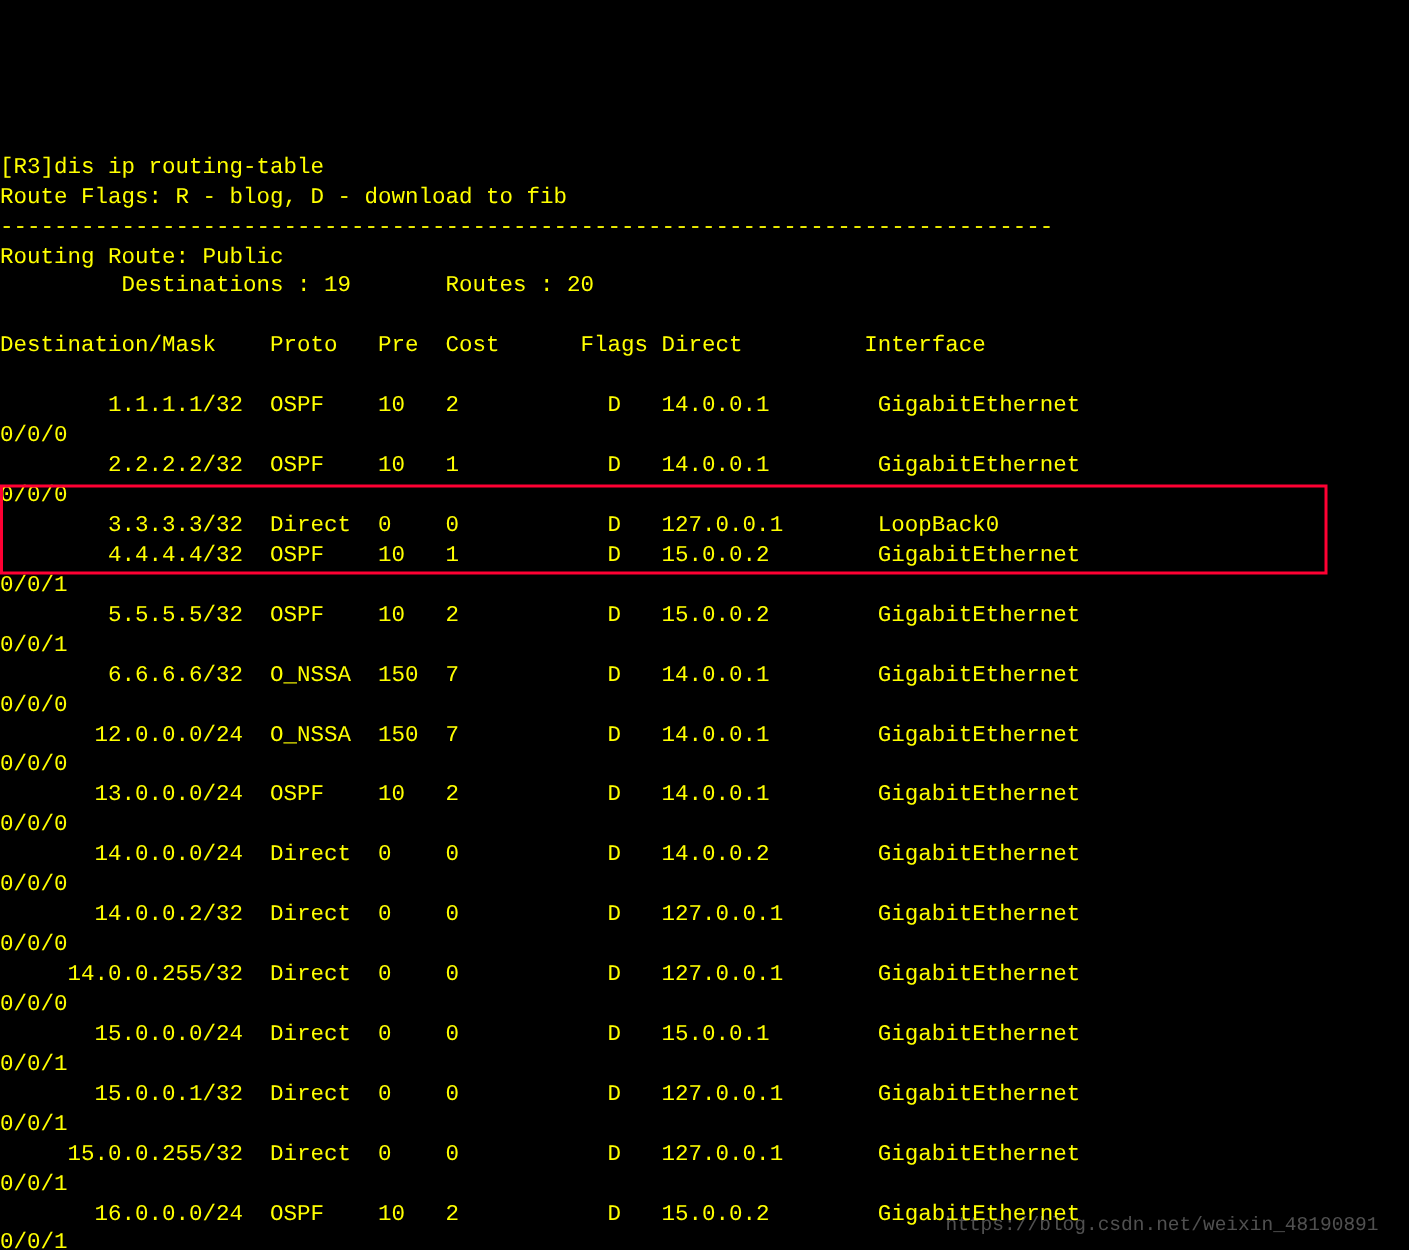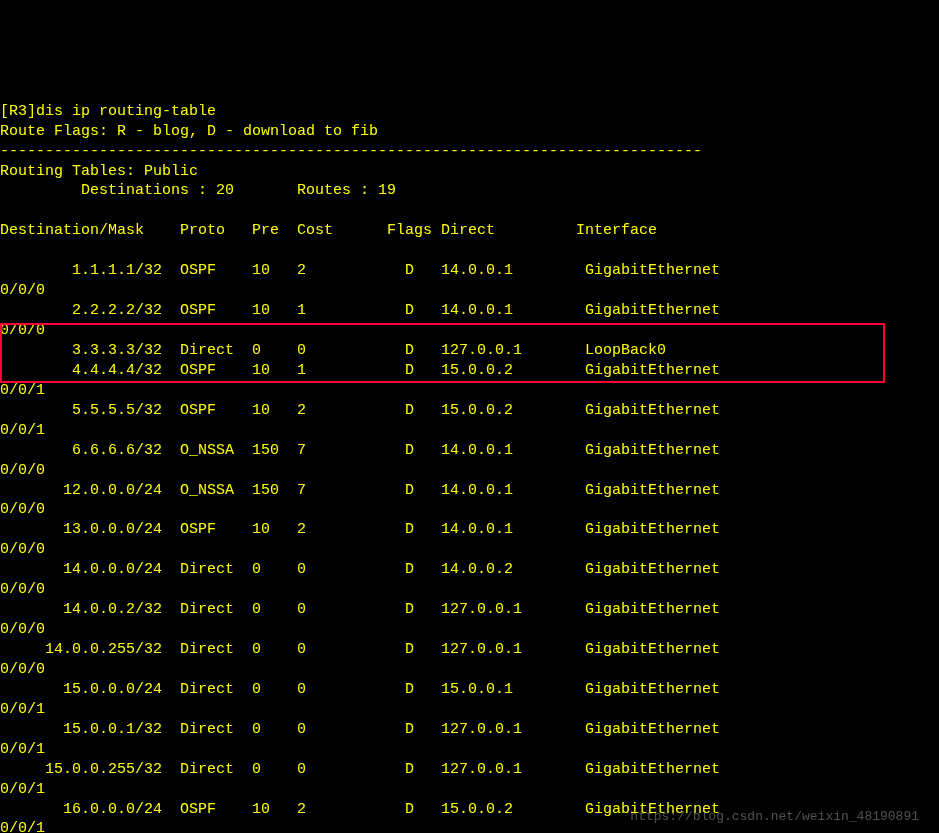--- a/index.html
+++ b/index.html
@@ -40,22 +40,22 @@
 </style>
 </head>
 <body>
 
 
 
 <div class="terminal">
 <span>[R3]dis ip routing-table</span>
 <span>Route Flags: R - blog, D - download to fib</span>
 <span>------------------------------------------------------------------------------</span>
-<span>Routing Tables: Public</span>
-<span>         Destinations : 20       Routes : 19</span>
+<span>Routing Route: Public</span>
+<span>         Destinations : 19       Routes : 20</span>
 
 <span>Destination/Mask    Proto   Pre  Cost      Flags Direct         Interface</span>
 
 <div id="rows-container">        1.1.1.1/32  OSPF    10   2           D   14.0.0.1        GigabitEthernet
 0/0/0
         2.2.2.2/32  OSPF    10   1           D   14.0.0.1        GigabitEthernet
 0/0/0
         3.3.3.3/32  Direct  0    0           D   127.0.0.1       LoopBack0
         4.4.4.4/32  OSPF    10   1           D   15.0.0.2        GigabitEthernet
 0/0/1

